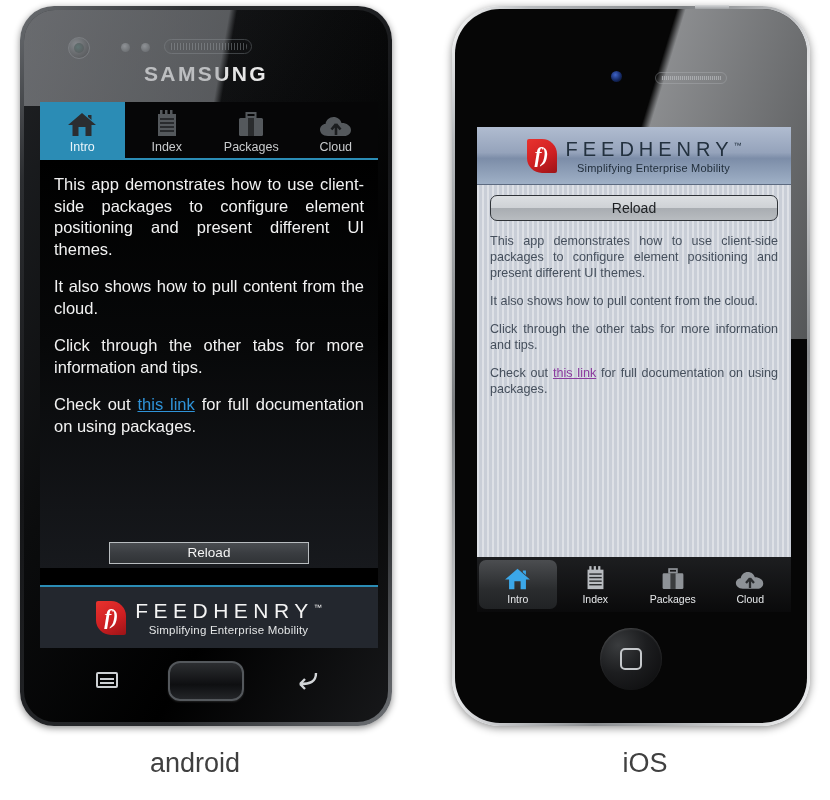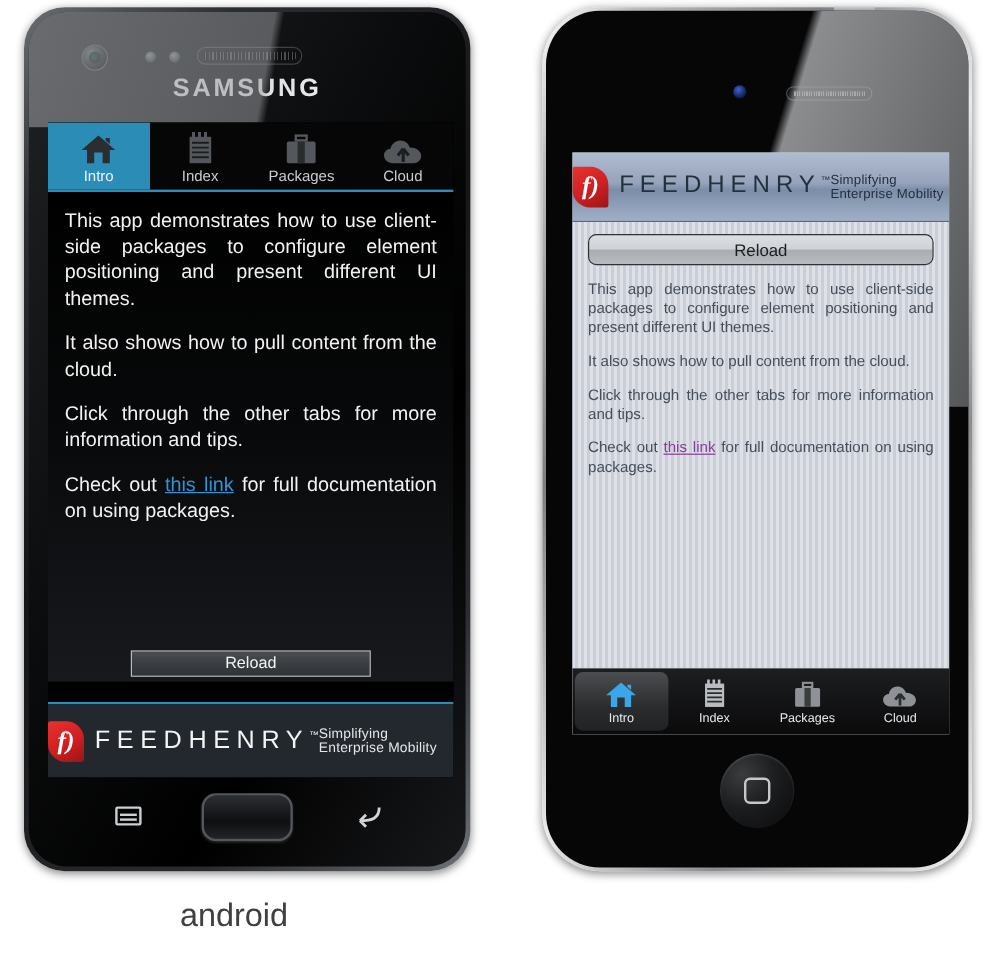--- a/index.html
+++ b/index.html
@@ -103,21 +103,21 @@
     position: absolute; inset: 0;
     background: linear-gradient(150deg,#e8332e 0%, #cf1f22 55%, #9c1417 100%);
     border-radius: 2px 15px 2px 15px;
   }
   .fh-mark .glyph {
     position: absolute; left: 0; top: 0; width: 100%; height: 100%;
     display: flex; align-items: center; justify-content: center;
     color: #fff; font-size: 21px; font-style: italic; font-weight: bold;
     font-family: "Liberation Serif", serif;
   }
-  .fh-text { display: flex; flex-direction: row; }
+  .fh-text { display: flex; flex-direction: column; align-items: center; }
   .fh-name { font-size: 21px; letter-spacing: 5.5px; color: #f4f4f4; position: relative; }
   .fh-tm { font-size: 8px; vertical-align: super; letter-spacing: 0; }
   .fh-tag { font-size: 11.5px; color: #e3e5e6; margin-top: 1px; letter-spacing: .2px; }
   
   #and-menu-key { position: absolute; left: 72px; bottom: 34px; width: 22px; height: 16px;
     border: 2px solid #cdd0d3; border-radius: 2px; }
   #and-menu-key::after { content:""; position:absolute; left:2px; top:4px; right:2px; height:2px;
     background:#cdd0d3; box-shadow: 0 4px 0 #cdd0d3; }
   #and-home-key { position: absolute; left: 50%; transform: translateX(-50%); bottom: 21px;
     width: 76px; height: 40px; border-radius: 12px;
@@ -373,13 +373,14 @@
         </div>
       </div>
 
       <div id="ios-home-btn">
         <div id="ios-home-square"></div>
       </div>
     </div>
   </div>
 
   <div class="caption" id="cap-android">android</div>
+  <div class="caption" id="cap-ios">iOS</div>
 </div>
 
 </body></html>

